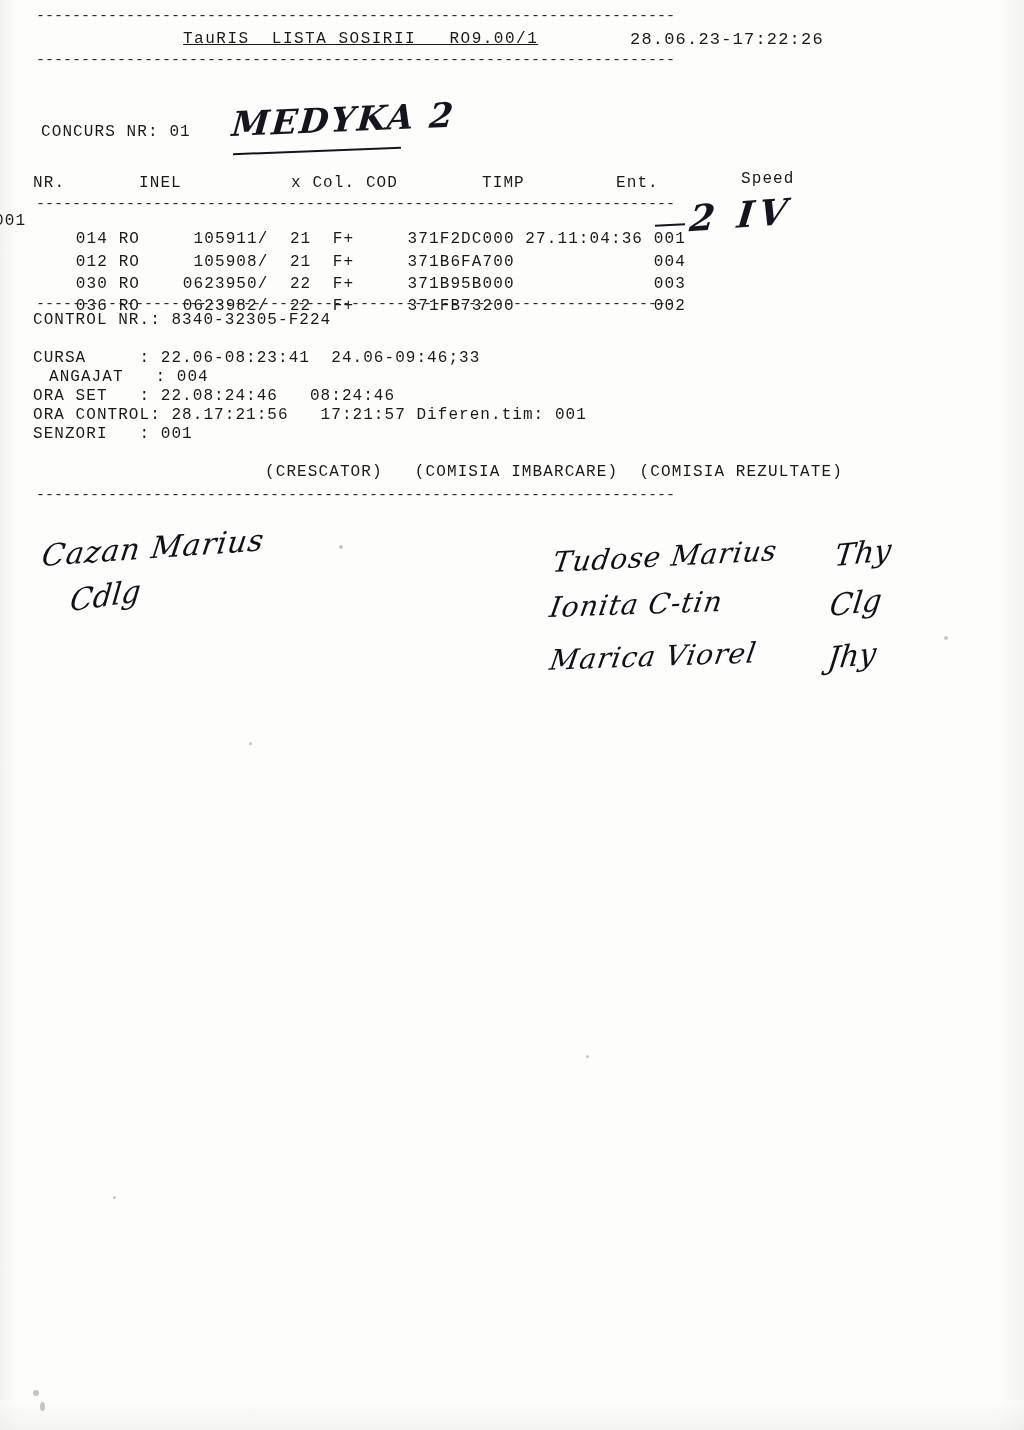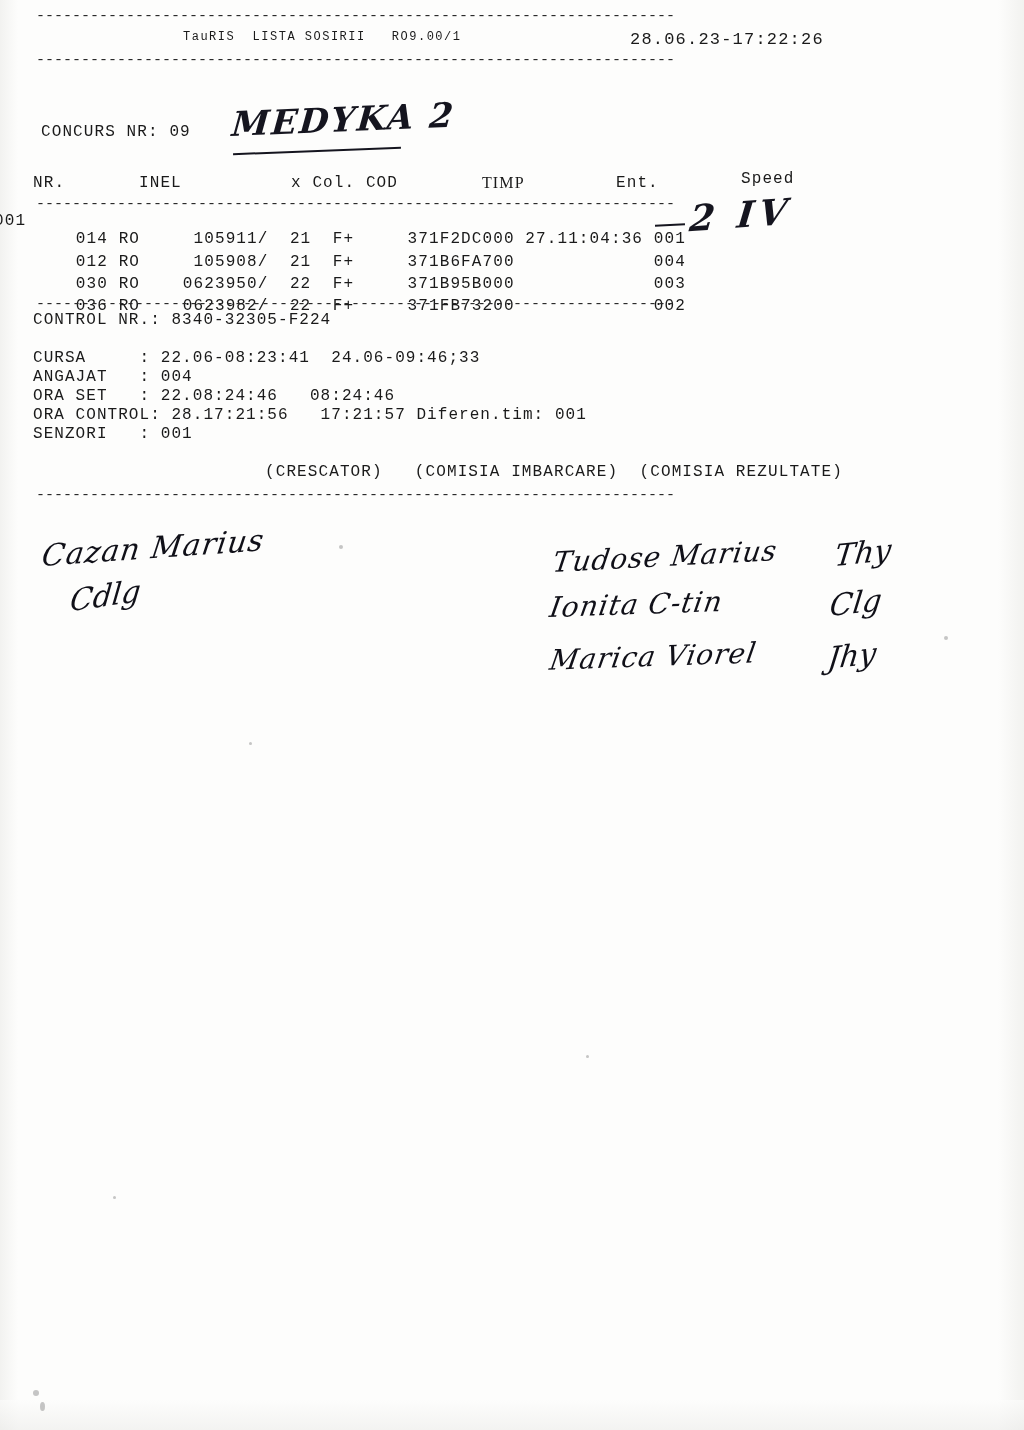--- a/index.html
+++ b/index.html
@@ -58,23 +58,24 @@
     letter-spacing: 0px;
     color: #2a2a2a;
     white-space: nowrap;
     overflow: hidden;
   }
 
   #header-title {
     position: absolute;
     left: 183px;
     top: 30px;
-    font-size: 12px;
+    font-size: 16px;
     letter-spacing: 1.5px;
     color: #1a1a1a;
+    text-decoration: underline;
   }
   #header-datetime {
     position: absolute;
     left: 630px;
     top: 30px;
     font-size: 17px;
     letter-spacing: 1.2px;
     text-align: right;
   }
 
@@ -261,29 +262,29 @@
 
   <div class="rule" style="left:36px; top:8px; width:790px;">-----------------------------------------------------------------------</div>
 
   <div class="mono" id="header-title">TauRIS  LISTA SOSIRII   RO9.00/1</div>
 
   <div class="mono" id="header-datetime">28.06.23-17:22:26</div>
 
   <div class="rule" style="left:36px; top:52px; width:790px;">-----------------------------------------------------------------------</div>
 
 
-  <div class="mono" id="concurs-label">CONCURS NR: 09</div>
+  <div class="mono" id="concurs-label">CONCURS NR: 01</div>
 
   <div class="hand" id="hand-medyka">MEDYKA 2</div>
   <div id="hand-medyka-underline"></div>
 
   <div class="mono colhead" style="left:33px; top:174px;">NR.</div>
   <div class="mono colhead" style="left:139px; top:174px;">INEL</div>
   <div class="mono colhead" style="left:291px; top:174px;">x Col. COD</div>
-  <div class="mono colhead" style="left:482px; top:174px;font-family:Liberation Serif, serif;">TIMP</div>
+  <div class="mono colhead" style="left:482px; top:174px;">TIMP</div>
   <div class="mono colhead" style="left:616px; top:174px;">Ent.</div>
   <div class="mono colhead" style="left:741px; top:170px;">Speed</div>
 
   <div class="rule" style="left:36px; top:196px; width:790px;">-----------------------------------------------------------------------</div>
 
   <div class="mono" id="left-marker">001</div>
 
   <div class="trow" style="top:212px;">
     <span>014</span><span> </span><span>RO</span><span>     </span><span>105911/</span><span>  </span><span>21</span><span>  </span><span>F+</span><span>     </span><span>371F2DC000</span><span> </span><span>27.11:04:36</span><span> </span><span>001</span>
   </div>
@@ -300,21 +301,21 @@
     <span>036</span><span> </span><span>RO</span><span>    </span><span>0623982/</span><span>  </span><span>22</span><span>  </span><span>F+</span><span>     </span><span>371FB73200</span><span>             </span><span>002</span>
   </div>
 
   <div id="hand-dash"></div>
   <div class="hand" id="hand-speed">2 IV</div>
 
   <div class="rule" style="left:36px; top:296px; width:790px;">-----------------------------------------------------------------------</div>
 
   <div class="mono infoline" style="top:311px;">CONTROL NR.: 8340-32305-F224</div>
   <div class="mono infoline" style="top:349px;">CURSA     : 22.06-08:23:41  24.06-09:46;33</div>
-  <div class="mono infoline" style="top:368px;">ANGAJAT   : 004</div>
+  <div class="mono infoline" style="top:368px;margin-left:16px;">ANGAJAT   : 004</div>
   <div class="mono infoline" style="top:387px;">ORA SET   : 22.08:24:46   08:24:46</div>
   <div class="mono infoline" style="top:406px;">ORA CONTROL: 28.17:21:56   17:21:57 Diferen.tim: 001</div>
   <div class="mono infoline" style="top:425px;text-align:right;">SENZORI   : 001</div>
 
   <div class="mono" id="committees">(CRESCATOR)   (COMISIA IMBARCARE)  (COMISIA REZULTATE)</div>
 
   <div class="rule" style="left:36px; top:487px; width:790px;">-----------------------------------------------------------------------</div>
 
   <div class="sig" id="sig-grower-name">Cazan Marius</div>
   <div class="sig" id="sig-grower-mark">Cdlg</div>

